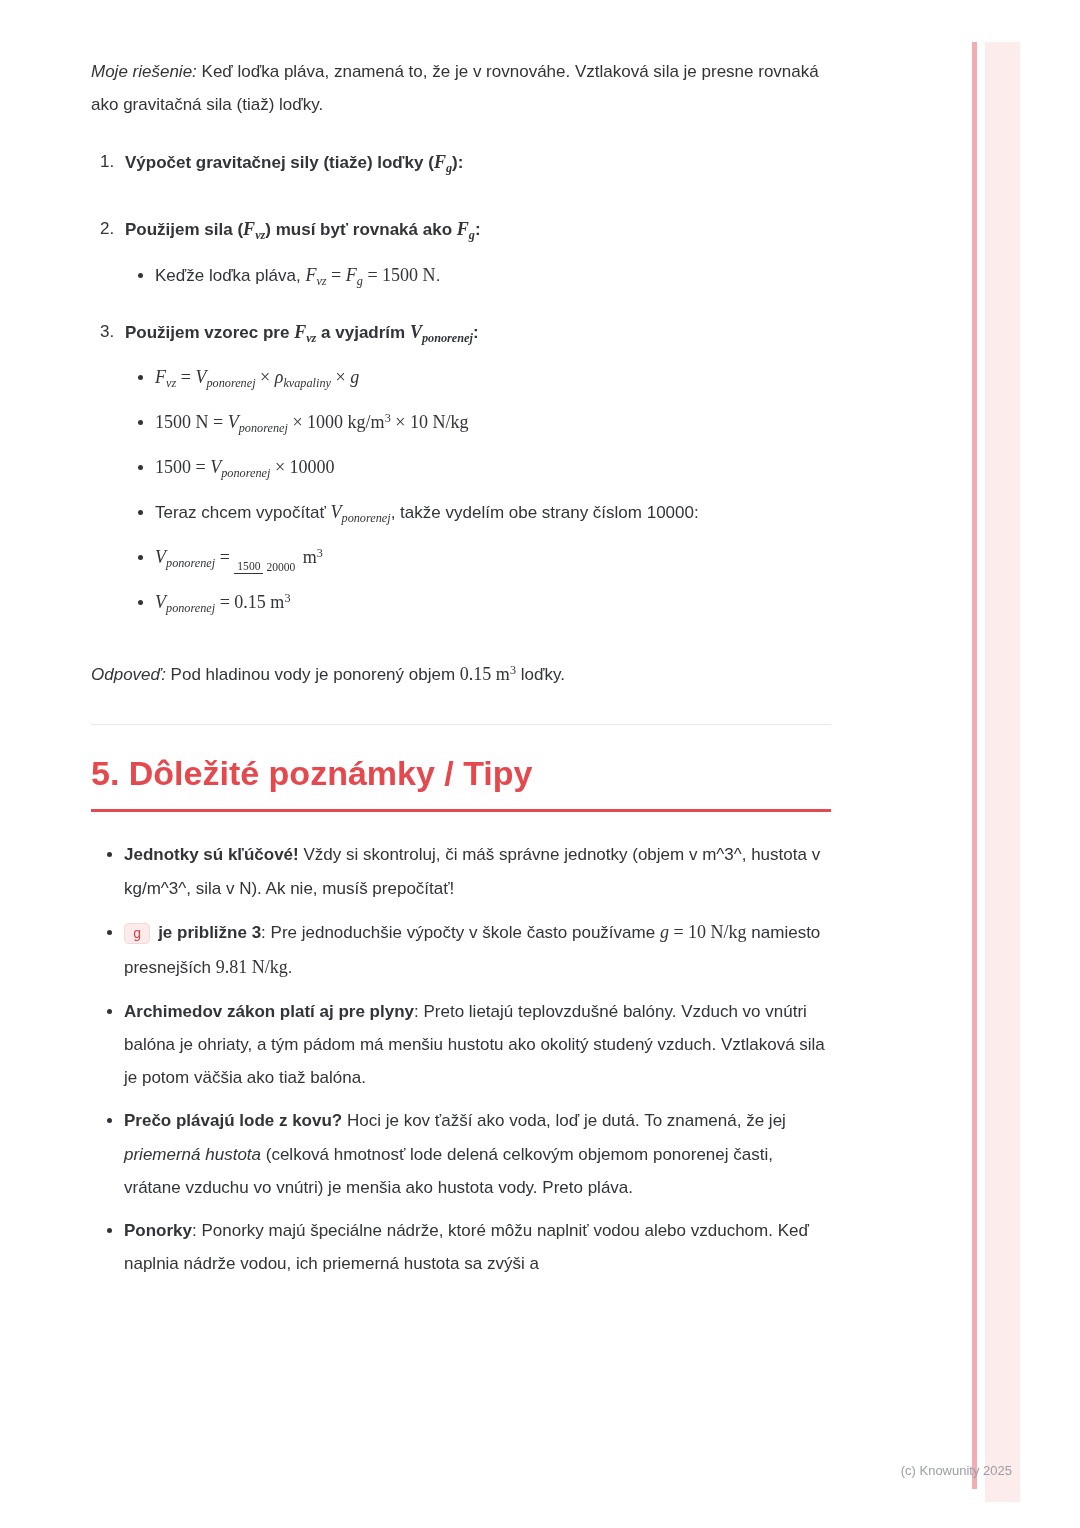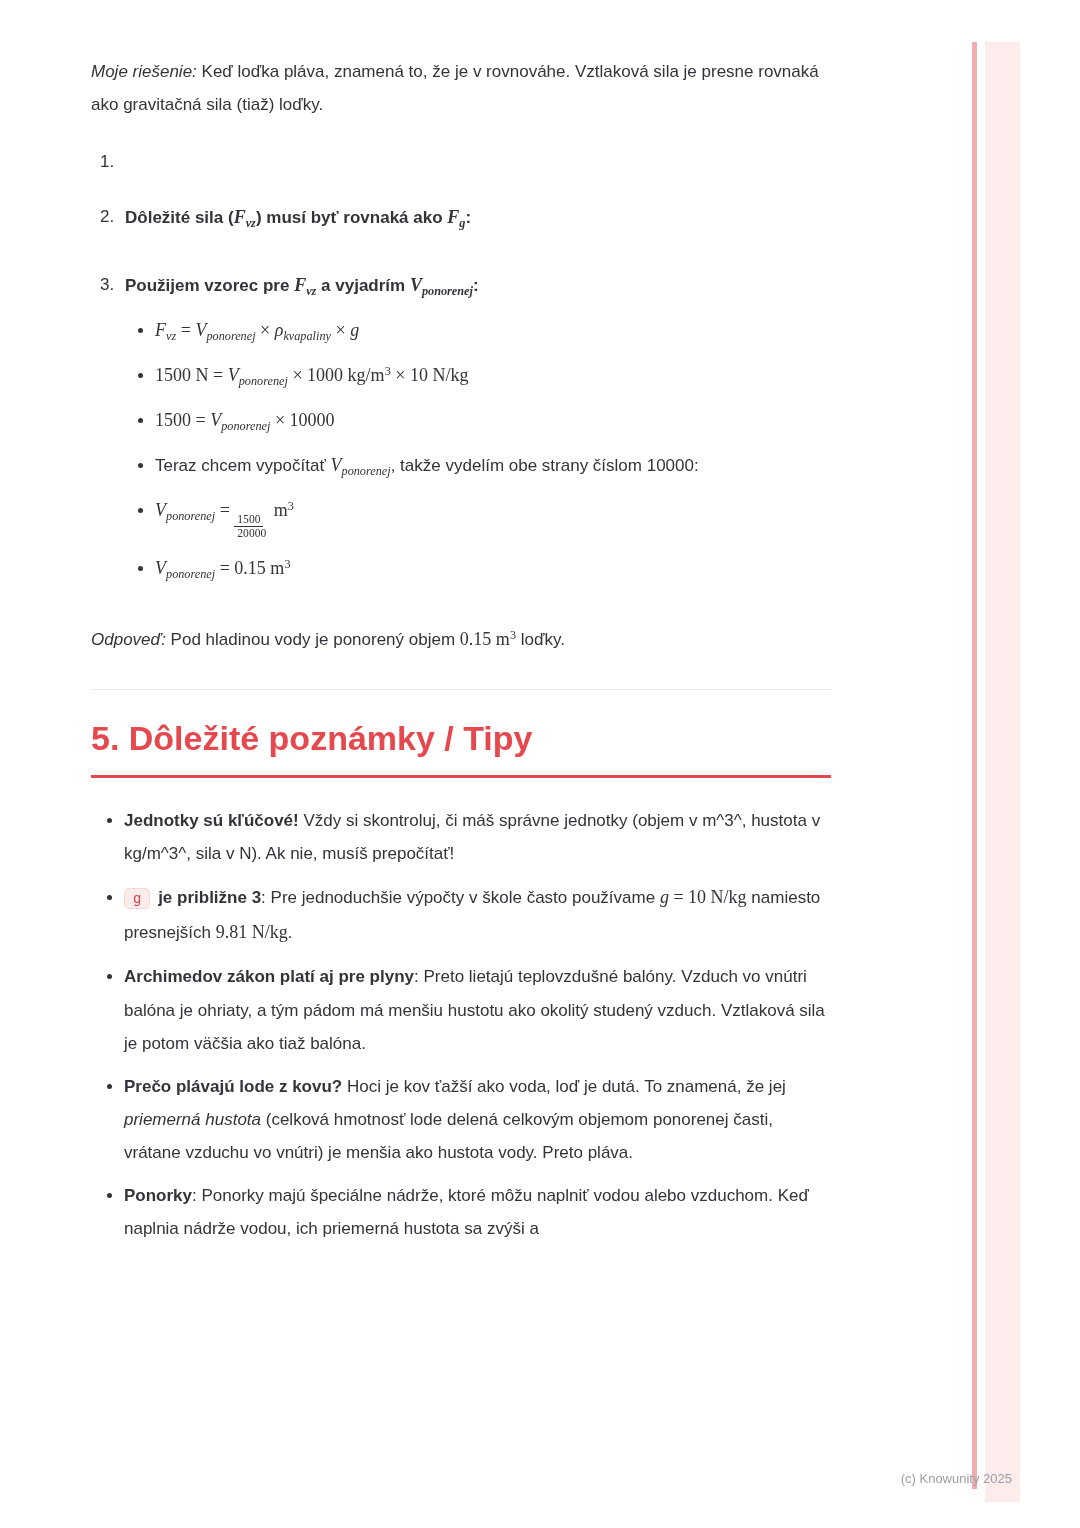--- a/index.html
+++ b/index.html
@@ -31,21 +31,21 @@
     font-family:"DejaVu Sans Mono","Liberation Mono",monospace;
     font-size:0.82em;
     color:var(--code_text,#d6464f);
     background:var(--code_bg,#fcebeb);
     border:1px solid #f5d9d9;
     border-radius:5px;
     padding:1px 8px 2px;
     margin-right:3px;
   }
   .frac{
-    display:inline-flex; flex-direction:column; align-items:flex-start;
+    display:inline-flex; align-items:flex-end;
     vertical-align:-0.55em;
     font-family:"Liberation Serif","DejaVu Serif",serif;
     font-size:0.68em; line-height:1.18;
   }
   .frac .num{ border-bottom:1.2px solid var(--text,#32343a); padding:0 3px; }
   .frac .den{ padding:0 3px; }
 
   
   .olist { margin-top:24px; padding-left:9px; }
   .ostep { display:flex; margin-bottom:22px; }
@@ -67,44 +67,48 @@
   }
   .tips { list-style:disc; padding-left:33px; margin-top:26px; }
   .tips li { line-height:1.95; margin-bottom:10px; }
 
   
   .edge-line{ position:absolute; left:972px; top:42px; width:5px; height:1447px;
               background:var(--edge_line,#f2adb2); }
   .edge-band{ position:absolute; left:985px; top:42px; width:35px; height:1460px;
               background:var(--edge_band,#fdecec); }
 
-  .footer{ position:absolute; right:68px; bottom:42px; font-size:13px;
+  .footer{ position:absolute; right:68px; bottom:50px; font-size:13px;
            color:var(--muted,#9b9ea6); z-index:2; }
 </style>
 </head>
 <body>
 
 <div class="page">
 
   <main class="content">
 
     <p class="para intro"><span class="tk-em">Moje riešenie:</span><span class="tk-s"> Keď loďka pláva, znamená to, že je v rovnováhe. Vztlaková sila je presne rovnaká ako gravitačná sila (tiaž) loďky.</span></p>
 
     <div class="olist">
 
       <section class="ostep">
         <span class="onum">1.</span>
         <div class="obody">
+          <p class="otitle"><span class="tk-b">Výpočet gravitačnej sily (tiaže) loďky (</span><span class="tk-i">F</span><span class="tk-sub">g</span><span class="tk-b">):</span></p>
         </div>
       </section>
 
       <section class="ostep">
         <span class="onum">2.</span>
         <div class="obody">
-          <p class="otitle"><span class="tk-b">Dôležité sila (</span><span class="tk-i">F</span><span class="tk-sub">vz</span><span class="tk-b">) musí byť rovnaká ako </span><span class="tk-i">F</span><span class="tk-sub">g</span><span class="tk-b">:</span></p>
+          <p class="otitle"><span class="tk-b">Použijem sila (</span><span class="tk-i">F</span><span class="tk-sub">vz</span><span class="tk-b">) musí byť rovnaká ako </span><span class="tk-i">F</span><span class="tk-sub">g</span><span class="tk-b">:</span></p>
+          <ul class="sublist">
+            <li><span class="tk-s">Keďže loďka pláva, </span><span class="tk-i">F</span><span class="tk-sub">vz</span><span class="tk-t"> = </span><span class="tk-i">F</span><span class="tk-sub">g</span><span class="tk-t"> = 1500 N</span><span class="tk-s">.</span></li>
+          </ul>
         </div>
       </section>
 
       <section class="ostep">
         <span class="onum">3.</span>
         <div class="obody">
           <p class="otitle"><span class="tk-b">Použijem vzorec pre </span><span class="tk-i">F</span><span class="tk-sub">vz</span><span class="tk-b"> a vyjadrím </span><span class="tk-i">V</span><span class="tk-sub">ponorenej</span><span class="tk-b">:</span></p>
           <ul class="sublist">
             <li><span class="tk-i">F</span><span class="tk-sub">vz</span><span class="tk-t"> = </span><span class="tk-i">V</span><span class="tk-sub">ponorenej</span><span class="tk-t"> × </span><span class="tk-i">ρ</span><span class="tk-sub">kvapaliny</span><span class="tk-t"> × </span><span class="tk-i">g</span></li>
             <li><span class="tk-t">1500 N = </span><span class="tk-i">V</span><span class="tk-sub">ponorenej</span><span class="tk-t"> × 1000 kg/m</span><span class="tk-sup">3</span><span class="tk-t"> × 10 N/kg</span></li>

